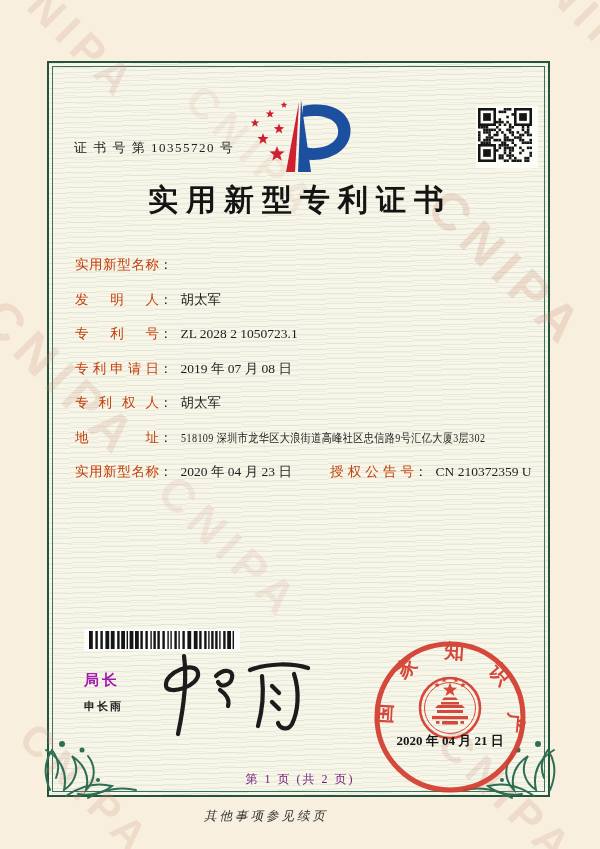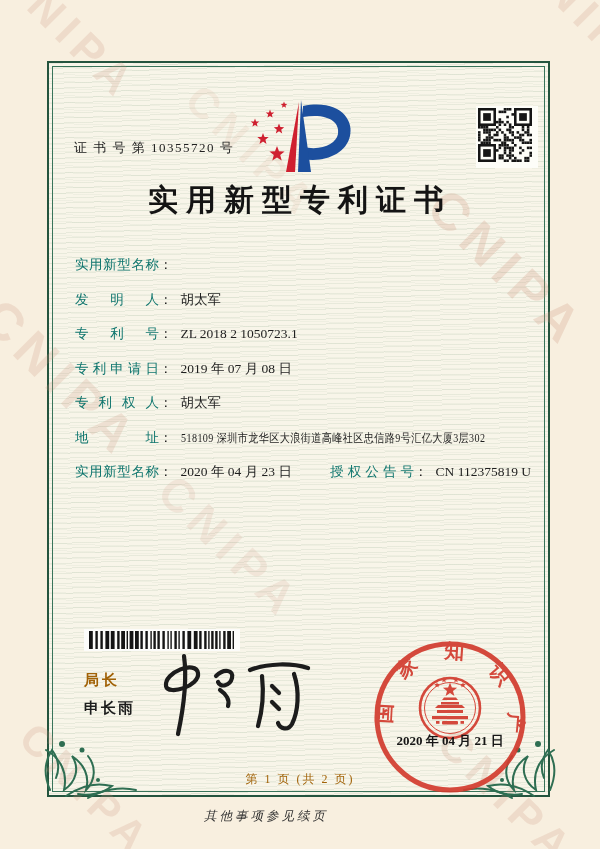--- a/index.html
+++ b/index.html
@@ -36,46 +36,46 @@
   .frame-inner{position:absolute; inset:3px; border:1px solid #39745a;}
   .cert-no{position:absolute; left:74px; top:99px; font-size:13px; letter-spacing:1.5px; white-space:pre; color:#222;margin-top:40px;}
   .logo{position:absolute; left:244px; top:94px; width:115px; height:84px;}
   .qr{position:absolute; left:476px; top:106px; width:58px; height:58px; background:#fdfdf8; padding:2px;}
   .title{
     position:absolute; left:0; top:180px; width:600px; text-align:center;
     font-size:30px; font-weight:bold; letter-spacing:8px; color:#141414;
   }
   .fields{position:absolute; left:75px; top:256px; width:455px; font-size:13.5px;}
   .frow{display:flex; align-items:baseline; margin-bottom:16.5px; line-height:18px;}
-  .flabel{display:inline-block; width:84px; text-align:justify; text-align-last:justify; flex:none; color:#0f766e;}
+  .flabel{display:inline-block; width:84px; text-align:justify; text-align-last:justify; flex:none; color:#c2410c;}
   .fcolon{flex:none; margin-right:8px; color:#252525;}
   .fvalue{white-space:nowrap; color:#1f1f1f;}
   .fvalue-addr{display:inline-block; font-size:12px; transform:scaleX(0.84); transform-origin:left center; letter-spacing:0.5px;}
   .fgroup{display:flex; align-items:baseline;}
   .fgroup1{width:255px; flex:none;}
   .paras{
     position:absolute; left:75px; top:494px; width:453px;
     font-size:13px; font-style:italic; line-height:1.62; letter-spacing:0.6px;
     text-align:justify; color:#242424;
   }
   .paras p{margin:0; text-indent:2em;}
   .barcode{position:absolute; left:84px; top:629px; width:156px; height:22px; background:#fcfcfa; padding:2px 3px; box-sizing:border-box;}
-  .signer-title{position:absolute; left:84px; top:671px; font-family:"Liberation Sans","DejaVu Sans",sans-serif; font-size:15px; font-weight:600; letter-spacing:3px; color:#a16207;}
-  .signer-name{position:absolute; left:84px; top:699px; font-family:"Liberation Sans","DejaVu Sans",sans-serif; font-size:15px; font-weight:600; letter-spacing:2px; color:#1d1d1d;}
+  .signer-title{position:absolute; left:84px; top:671px; font-family:"Liberation Sans","DejaVu Sans",sans-serif; font-size:15px; font-weight:600; letter-spacing:3px; color:#a21caf;}
+  .signer-name{position:absolute; left:84px; top:699px; font-family:"Liberation Sans","DejaVu Sans",sans-serif; font-size:11px; font-weight:600; letter-spacing:2px; color:#1d1d1d;}
   .signature{position:absolute; left:150px; top:646px; width:170px; height:95px;}
   .flourish{position:absolute; width:105px; height:86px;}
   .flourish-left{left:36px; top:720px;}
   .flourish-right{left:459px; top:720px; transform:scaleX(-1);}
   .seal{position:absolute; left:369px; top:636px; width:162px; height:162px;}
   .seal svg{position:absolute; inset:0;}
   .seal-date{
     position:absolute; left:0; top:96px; width:162px; text-align:center;
     font-size:13px; font-weight:bold; letter-spacing:0; white-space:pre; color:#161616;
   }
-  .page-info{position:absolute; left:0; top:771px; width:600px; text-align:center; font-size:12px; letter-spacing:2px; white-space:pre; color:#a16207;}
+  .page-info{position:absolute; left:0; top:771px; width:600px; text-align:center; font-size:12px; letter-spacing:2px; white-space:pre; color:#701a75;}
   .footer-note{position:absolute; left:0; top:808px; width:532px; text-align:center; font-size:12.5px; font-style:italic; letter-spacing:3px; color:#333;}
 </style>
 </head>
 <body>
 
 <div class="page">
 
   <div class="frame">
     <div class="frame-inner"></div>
   </div>
@@ -282,21 +282,21 @@
         <span class="fcolon">：</span>
     </div>
     <div class="frow">
       <span class="flabel">发明人</span>
         <span class="fcolon">：</span>
       <span class="fvalue">胡太军</span>
     </div>
     <div class="frow">
       <span class="flabel">专利号</span>
         <span class="fcolon">：</span>
-      <span class="fvalue">ZL 2018 2 1050723.1</span>
+      <span class="fvalue">ZL 2028 2 1050723.1</span>
     </div>
     <div class="frow">
       <span class="flabel">专利申请日</span>
         <span class="fcolon">：</span>
       <span class="fvalue">2019 年 07 月 08 日</span>
     </div>
     <div class="frow">
       <span class="flabel">专利权人</span>
         <span class="fcolon">：</span>
       <span class="fvalue">胡太军</span>
@@ -308,21 +308,21 @@
     </div>
     <div class="frow">
       <span class="fgroup fgroup1">
         <span class="flabel">实用新型名称</span>
           <span class="fcolon">：</span>
         <span class="fvalue">2020 年 04 月 23 日</span>
       </span>
       <span class="fgroup">
         <span class="flabel">授权公告号</span>
           <span class="fcolon">：</span>
-        <span class="fvalue">CN 112375819 U</span>
+        <span class="fvalue">CN 210372359 U</span>
       </span>
     </div>
   </div>
 
 
   <div class="barcode">
     <svg viewBox="0 0 150 18" width="150" height="18">
         <rect x="2" y="0" width="3.8" height="18" fill="#151515"></rect>
         <rect x="8.4" y="0" width="2.4" height="18" fill="#151515"></rect>
         <rect x="13.4" y="0" width="2.4" height="18" fill="#151515"></rect>

